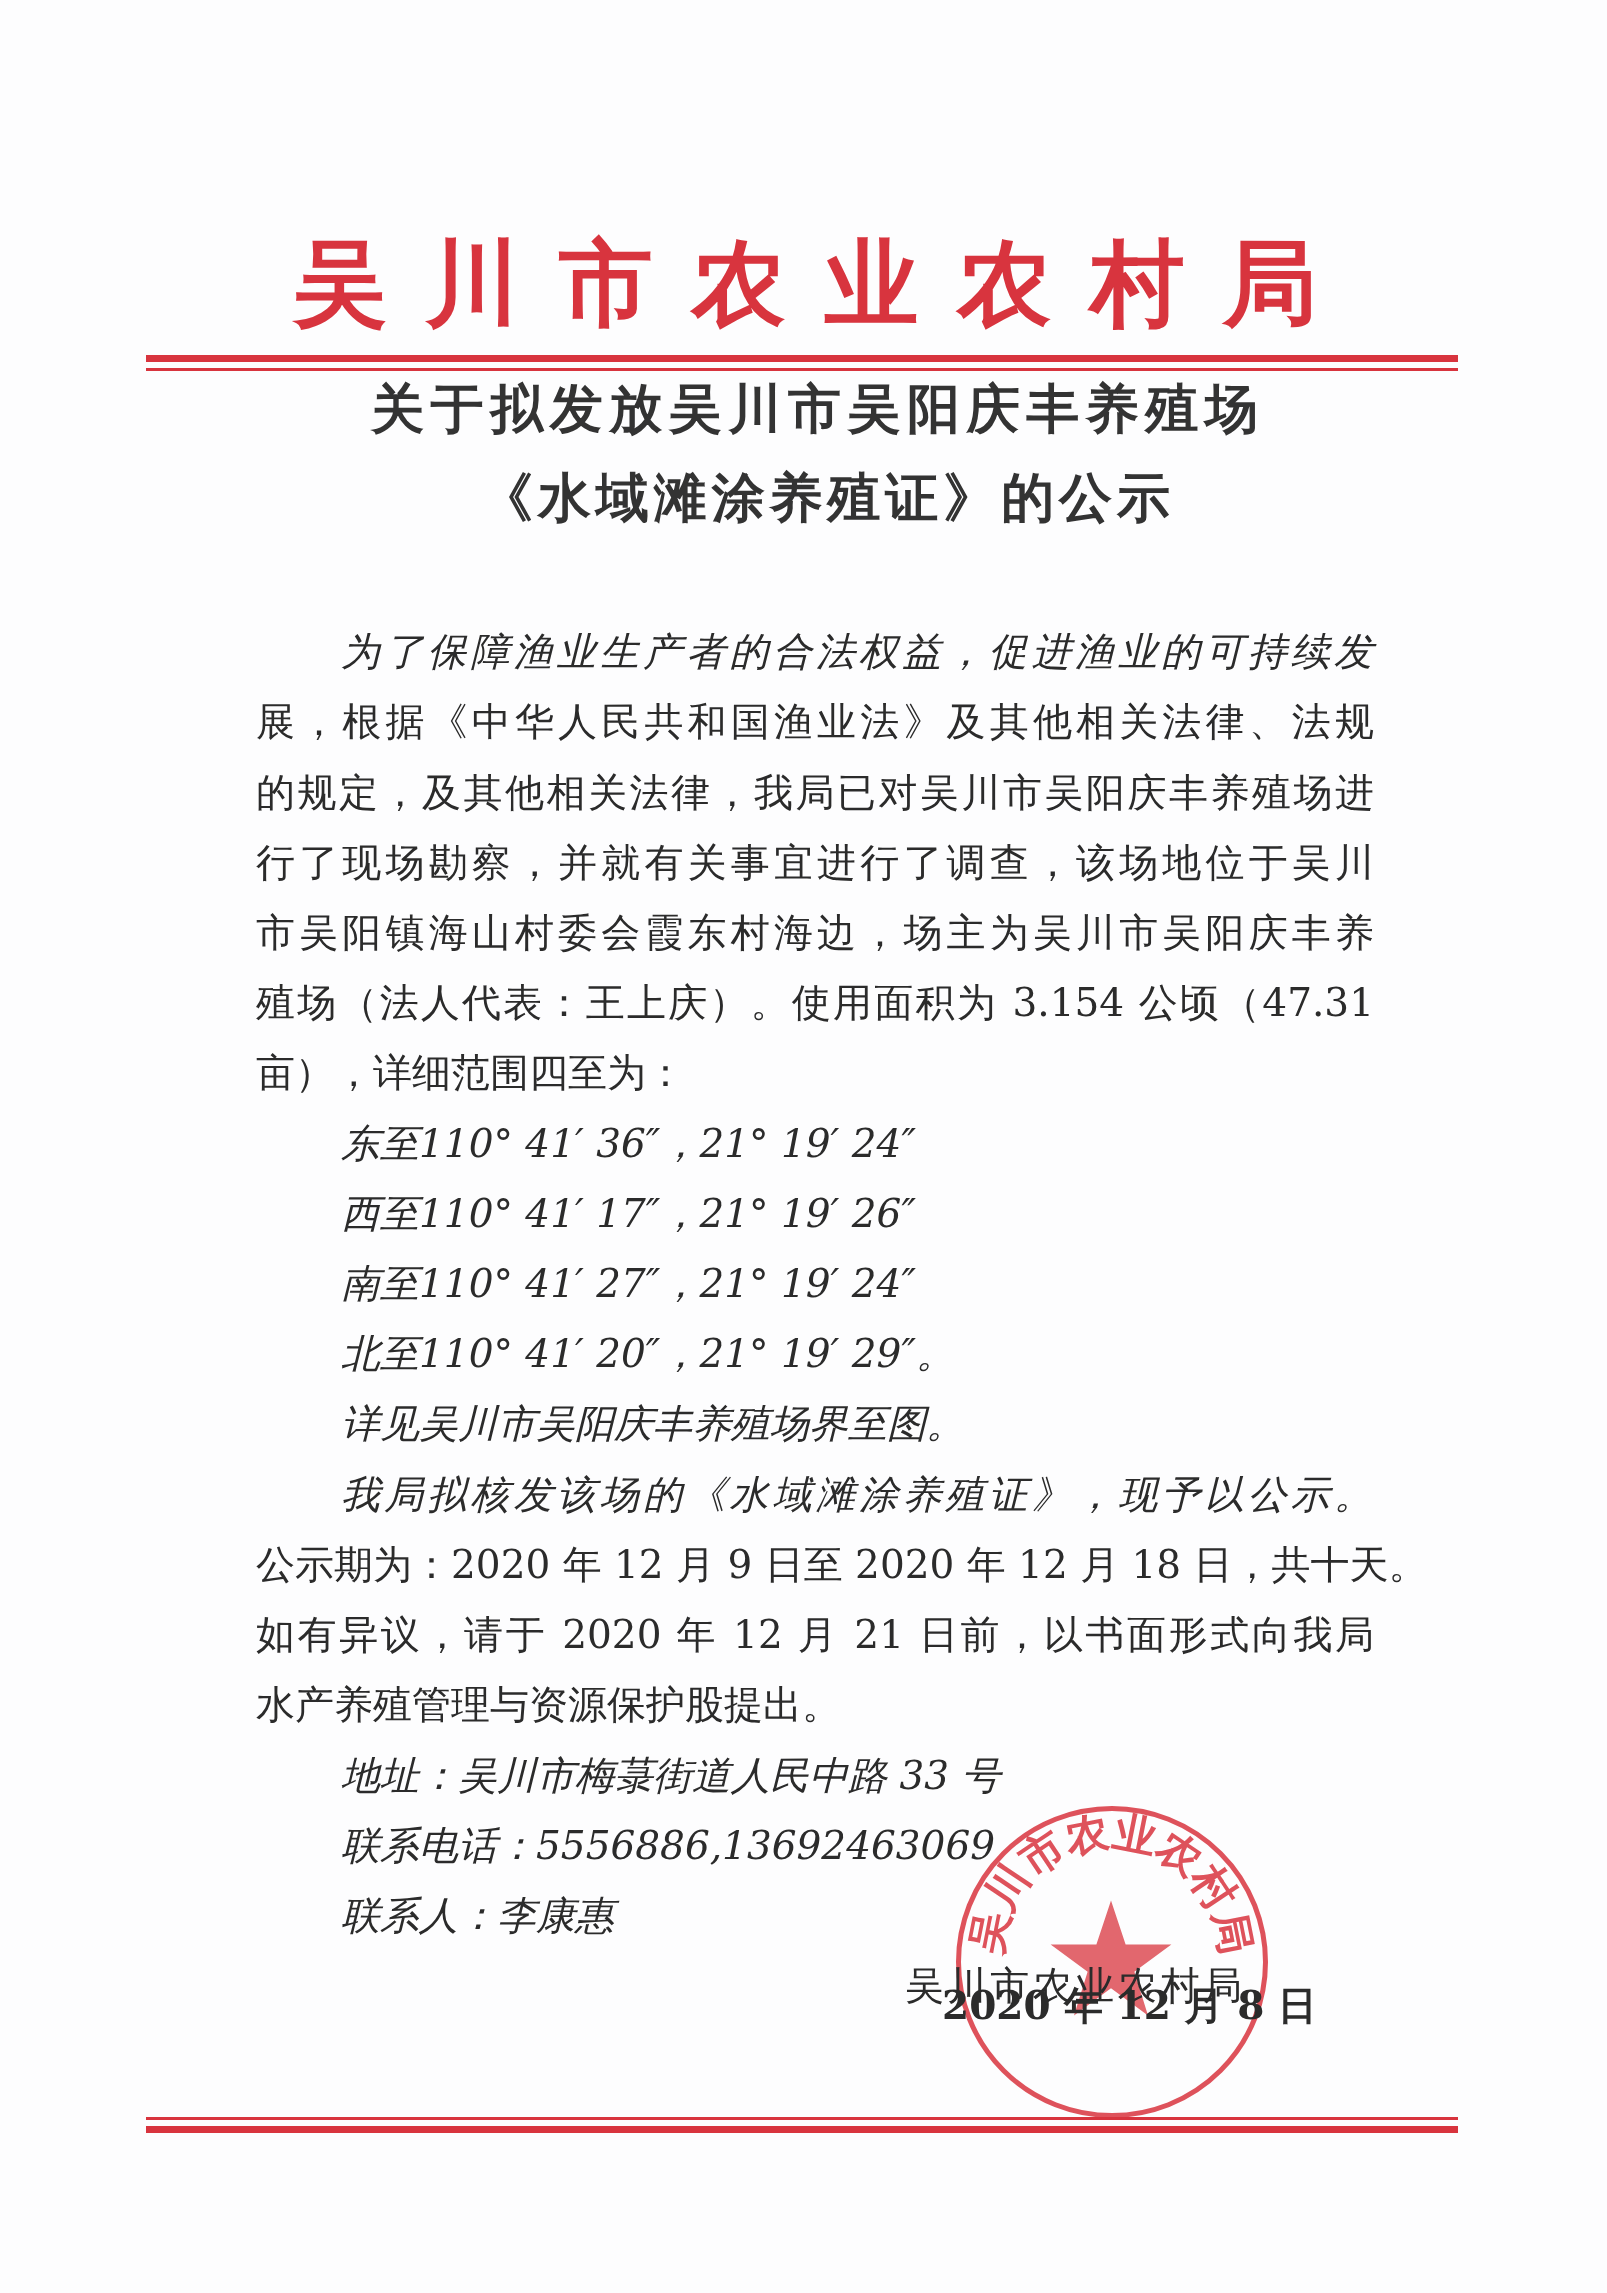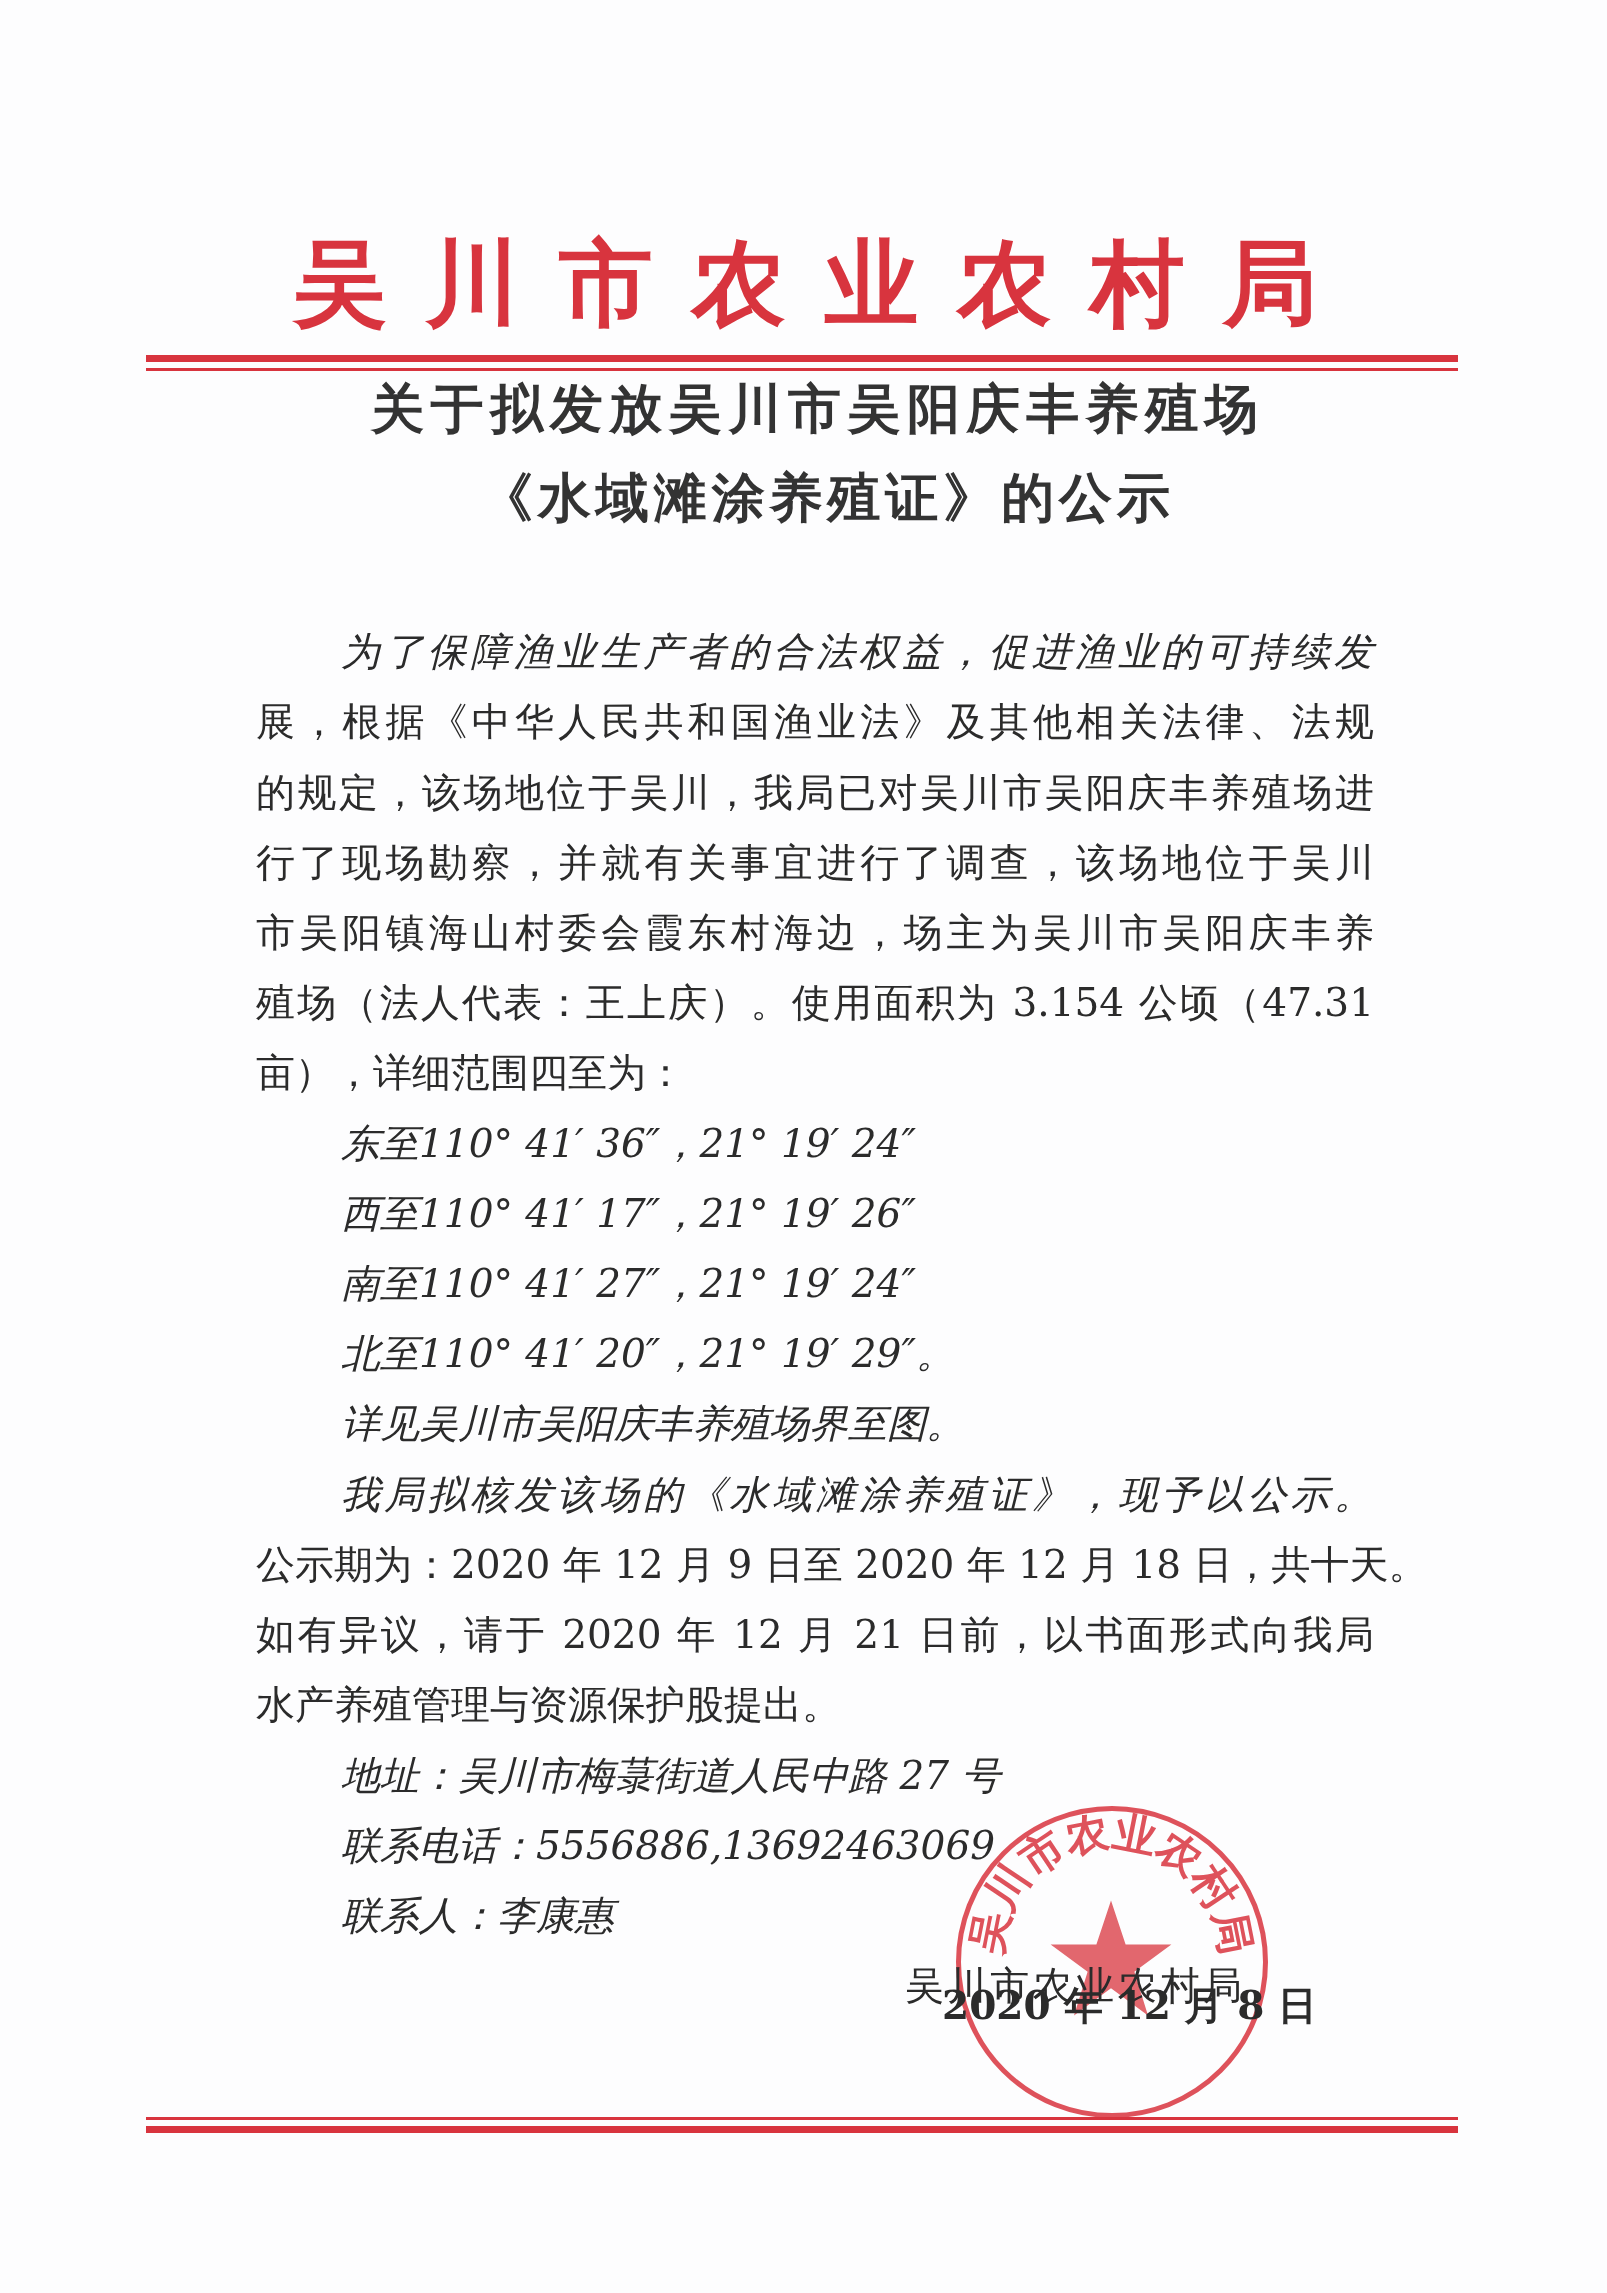--- a/index.html
+++ b/index.html
@@ -41,39 +41,39 @@
 
 <div class="abs org-header">吴川市农业农村局</div>
 <div class="rule" style="top:355px;height:6.8px;"></div>
 <div class="rule" style="top:368px;height:2.9px;"></div>
 
 <div class="abs title title-1">关于拟发放吴川市吴阳庆丰养殖场</div>
 <div class="abs title title-2">《水域滩涂养殖证》的公示</div>
 
 <div class="abs line ind" style="top:627px;width:1032px;text-align:justify;text-align-last:justify;">为了保障渔业生产者的合法权益，促进渔业的可持续发</div>
 <div class="abs line full" style="top:697px;">展，根据《中华人民共和国渔业法》及其他相关法律、法规</div>
-<div class="abs line full" style="top:768px;">的规定，该场地位于吴川，我局已对吴川市吴阳庆丰养殖场进</div>
+<div class="abs line full" style="top:768px;">的规定，及其他相关法律，我局已对吴川市吴阳庆丰养殖场进</div>
 <div class="abs line full" style="top:838px;">行了现场勘察，并就有关事宜进行了调查，该场地位于吴川</div>
 <div class="abs line full" style="top:908px;">市吴阳镇海山村委会霞东村海边，场主为吴川市吴阳庆丰养</div>
 <div class="abs line full" style="top:978px;">殖场（法人代表：王上庆）。使用面积为 3.154 公顷（47.31</div>
 <div class="abs line left" style="top:1048px;">亩），详细范围四至为：</div>
 
 <div class="abs line ind" style="top:1119px;">东至110° 41′ 36″，21° 19′ 24″</div>
 <div class="abs line ind" style="top:1189px;">西至110° 41′ 17″，21° 19′ 26″</div>
 <div class="abs line ind" style="top:1259px;">南至110° 41′ 27″，21° 19′ 24″</div>
 <div class="abs line ind" style="top:1329px;">北至110° 41′ 20″，21° 19′ 29″。</div>
 
 <div class="abs line ind" style="top:1399px;">详见吴川市吴阳庆丰养殖场界至图。</div>
 
 <div class="abs line ind" style="top:1470px;width:1032px;text-align:justify;text-align-last:justify;">我局拟核发该场的《水域滩涂养殖证》，现予以公示。</div>
 <div class="abs line full" style="top:1540px;">公示期为：2020 年 12 月 9 日至 2020 年 12 月 18 日，共十天。</div>
 <div class="abs line full" style="top:1610px;">如有异议，请于 2020 年 12 月 21 日前，以书面形式向我局</div>
 <div class="abs line left" style="top:1680px;">水产养殖管理与资源保护股提出。</div>
 
-<div class="abs line ind" style="top:1751px;">地址：吴川市梅菉街道人民中路 27 号</div>
+<div class="abs line ind" style="top:1751px;">地址：吴川市梅菉街道人民中路 33 号</div>
 <div class="abs line ind" style="top:1821px;">联系电话：5556886,13692463069</div>
 <div class="abs line ind" style="top:1891px;">联系人：李康惠</div>
 
 <div class="stamp">
   <svg width="300" height="300" viewBox="0 0 308 308">
     <polygon points="154,92 169,137 216,137 178,165 192,210 154,182 116,210 130,165 92,137 139,137" fill="rgba(216,52,62,0.75)"></polygon>
     <defs>
       <path id="sealArc" d="M 44,170 A 112,112 0 1 1 264,170"></path>
     </defs>
     <text font-size="44" fill="rgba(216,52,62,0.85)" font-family="DejaVu Sans, sans-serif" font-weight="bold">

